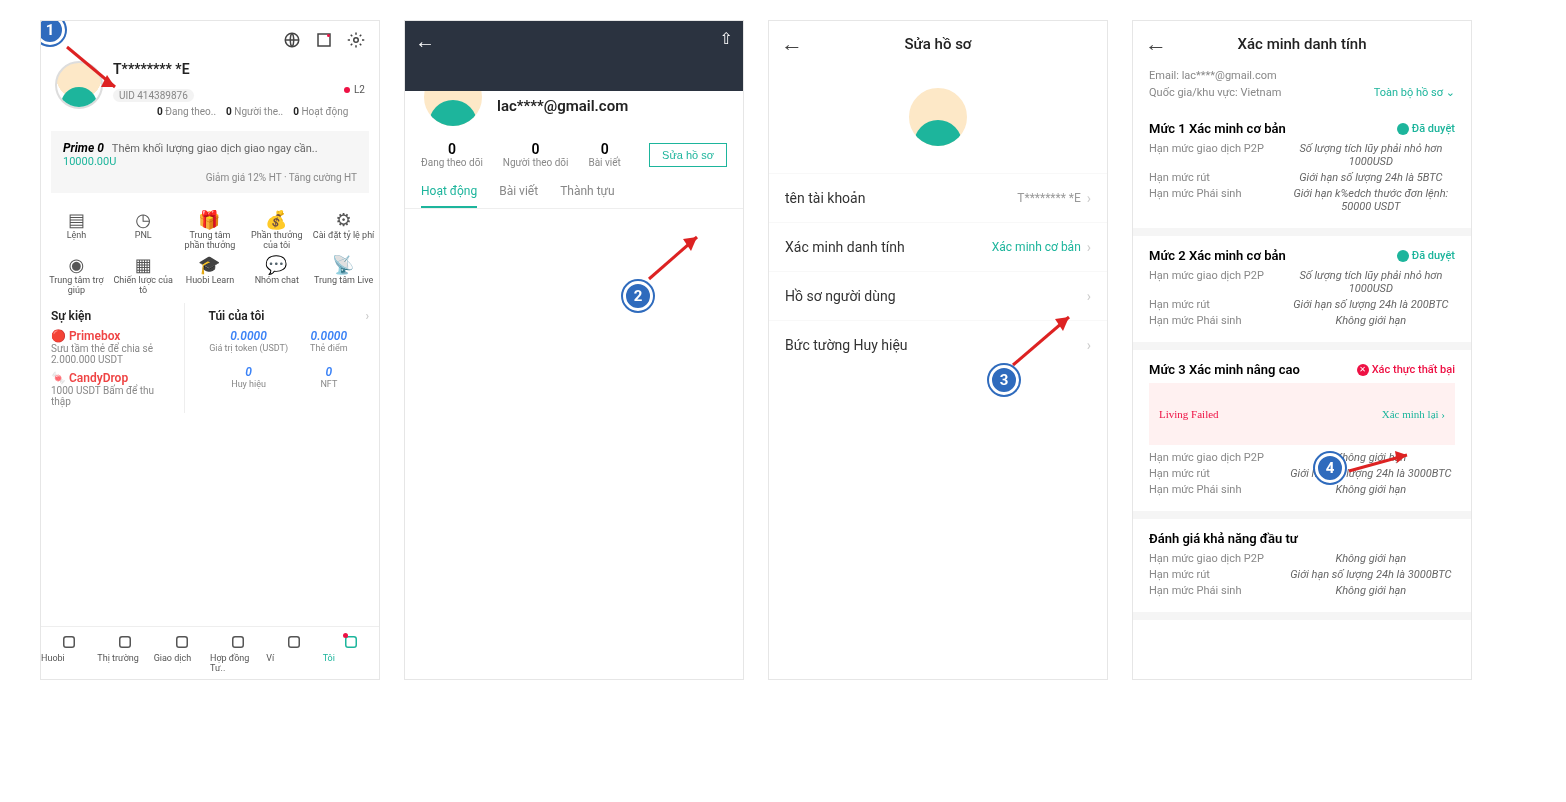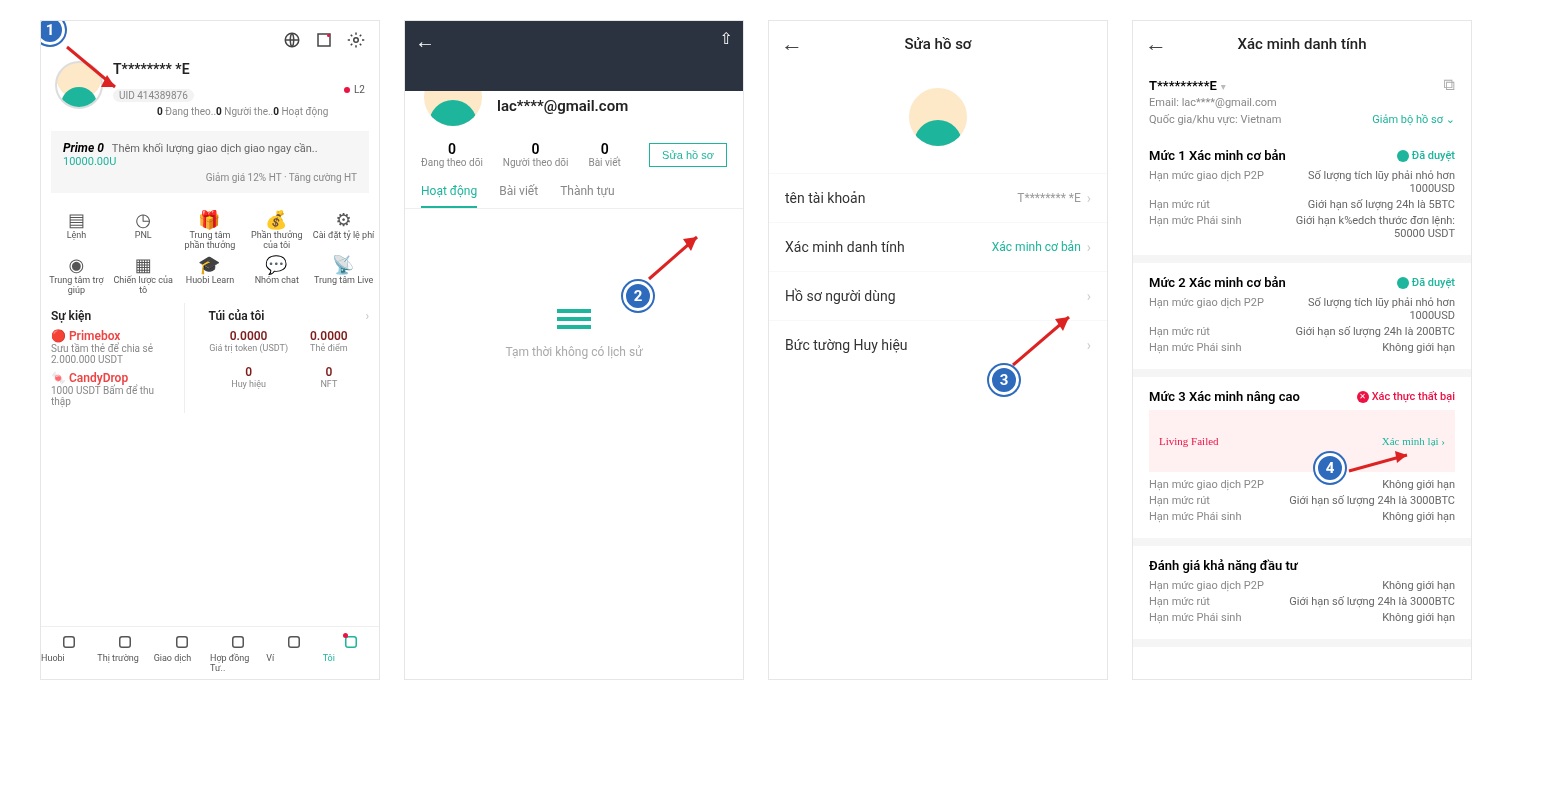--- a/index.html
+++ b/index.html
@@ -27,37 +27,37 @@
     width:48px; height:48px; border-radius:50%;
     background: radial-gradient(circle at 50% 30%, #fde8c7 0 60%, #fff 61%);
     border:2px solid #ddd;
     display:flex; align-items:flex-end; justify-content:center; overflow:hidden;
   }
   .avatar .body { width:36px; height:20px; background:#1db59c; border-radius:18px 18px 0 0; }
   .uname { font-weight:600; font-size:14px; color:#222; }
   .uid { font-size:10px; color:#888; background:#f3f3f3; border-radius:8px; padding:1px 6px; display:inline-block; margin-top:12px;}
   .l2badge { font-size:10px; color:#555; display:flex; align-items:center; gap:4px; }
   .l2badge::before { content:''; width:6px; height:6px; background:#e14; border-radius:50%; display:inline-block;}
-  .follow-row { font-size:10px; color:#888; margin-top:4px; display:flex; padding-left:44px;}
+  .follow-row { font-size:10px; color:#888; margin-top:4px; display:flex; gap:10px;padding-left:44px;}
   .follow-row b { color:#222; }
   .prime-card { margin:8px 10px; padding:10px 12px; background:#f6f6f6; font-size:11px;}
   .prime-card b { font-style:italic; font-size:12px; }
   .prime-card .amt { color:#1db59c; }
   .prime-sub { text-align:right; font-size:10px; color:#888; margin-top:4px;}
   .grid5 { display:grid; grid-template-columns:repeat(5,1fr); gap:4px; padding:8px 4px; }
   .grid5 .cell { text-align:center; font-size:9px; color:#555; }
   .two-col { display:flex; padding:0 10px; gap:10px; }
   .panel-l { flex:1; }
   .panel-r { flex:1.3; border-left:1px solid #eee; padding-left:23px;}
   .sec-title { font-size:12px; font-weight:600; color:#222; margin:6px 0;}
   .event-item { margin:6px 0; }
   .event-item .t { font-size:12px; font-weight:600; color:#ef4444;}
   .event-item .s { font-size:10px; color:#888;}
   .igrid { display:grid; grid-template-columns:1fr 1fr; text-align:center; gap:4px 0;}
-  .igrid .v { font-size:12px; font-weight:600; color:#7f1d1d;}
+  .igrid .v { font-size:12px; font-weight:600; color:#3b82f6;font-style:italic;}
   .igrid .l { font-size:9px; color:#888; margin-bottom:8px;}
   .bottom-nav { margin-top:auto; display:flex; border-top:1px solid #eee; }
   .bottom-nav .bn { flex:1; text-align:left; font-size:9px; color:#555; padding:6px 0;}
   .bottom-nav .bn.active { color:#1db59c; }
   .bottom-nav svg { width:18px; height:18px; display:block; margin:0 auto 2px;}
   .bottom-nav .bn.active .dot { width:5px;height:5px;background:#e14;border-radius:50%;position:absolute;margin-left:20px;margin-top:-20px;}
 
   .cover { height:70px; background:#2b3340; position:relative;}
   .back-arrow { position:absolute; top:8px; left:10px; color:#fff; font-size:20px;}
   .share-ic { position:absolute; top:8px; right:10px; color:#fff;}
@@ -88,21 +88,21 @@
 
   .id-blk { padding:12px 16px; border-bottom:8px solid #f5f5f5;}
   .id-blk .h { display:flex; align-items:center; font-size:13px; font-weight:600; margin-bottom:6px;}
   .id-blk .h .status-ok { margin-left:auto; color:#1db59c; font-size:11px; font-weight:500; display:flex; align-items:center; gap:3px;}
   .id-blk .h .status-ok::before{content:'';width:12px;height:12px;border-radius:50%;background:#1db59c;display:inline-block;position:relative;}
   .id-blk .h .status-ok::after{content:'✓';position:absolute;color:#fff;font-size:8px;margin-left:-10px;}
   .id-blk .h .status-bad { margin-left:auto; color:#e14; font-size:11px; font-weight:500; display:flex; align-items:center; gap:3px;}
   .id-blk .h .status-bad::before{content:'✕';width:12px;height:12px;border-radius:50%;background:#e14;color:#fff;display:inline-flex;align-items:center;justify-content:center;font-size:8px;}
   .kv { display:flex; font-size:11px; color:#888; margin:3px 0;}
   .kv .k{ flex:0 0 45%;}
-  .kv .v{ flex:1; text-align:right; color:#666;}
+  .kv .v{ flex:1; text-align:center; color:#666;font-style:italic;}
   .alert { background:#fff1f1; color:#e14; font-size:11px; padding:25px 10px; display:flex; margin:6px 0;font-family:Liberation Serif, serif;}
   .alert .re { margin-left:auto; color:#1db59c;}
   .meta-row { display:flex; font-size:11px; color:#888; padding:2px 16px;}
   .meta-row .mv{ margin-left:auto; color:#1db59c;}
   .uid-top { padding:8px 16px 0; }
   .uid-top .un { font-size:13px; font-weight:600;}
   .uid-top .cp { float:right; color:#aaa;}
 
   
   .step-badge {
@@ -306,24 +306,20 @@
         <div class="n">0</div>
         <div class="c">Bài viết</div>
       </div>
       <button class="edit-btn">Sửa hồ sơ</button>
   </div>
   <div class="tabs" id="ptabs">
       <div class="tab active">Hoạt động</div>
       <div class="tab ">Bài viết</div>
       <div class="tab ">Thành tựu</div>
     </div>
-  <div class="empty">
-    <div class="box"></div>
-    <span>Tạm thời không có lịch sử</span>
-  </div>
 
   <div class="step-badge" style="top:260px;left:218px">2</div>
   <svg class="arrow" style="top:208px;left:238px" width="70" height="60">
     <line x1="6" y1="50" x2="54" y2="8"></line>
       <polygon points="54,8 40,10 48,22"></polygon>
   </svg>
 </div>
 
 <div class="screen">
   <div class="hdr">
@@ -365,28 +361,23 @@
       <polygon points="62,8 48,10 56,22"></polygon>
   </svg>
 </div>
 
 <div class="screen" style="height:auto;min-height:660px">
   <div class="hdr">
     <span class="ba">←</span>
     <span class="ht">Xác minh danh tính</span>
     <span style="width:28px"></span>
   </div>
-  <div class="uid-top">
-    <span class="un">T*********E</span>
-    <span style="font-size:10px;color:#bbb"> ▾</span>
-    <span class="cp">⧉</span>
-  </div>
   <div class="meta-row"><span>Email:</span>&nbsp;<span>lac****@gmail.com</span></div>
   <div class="meta-row" style="padding-bottom:10px"><span>Quốc gia/khu vực:</span>&nbsp;<span>Vietnam</span>
-    <span class="mv"><span>Giảm bộ hồ sơ</span> ⌄</span>
+    <span class="mv"><span>Toàn bộ hồ sơ</span> ⌄</span>
   </div>
   <div id="levels">
       <div class="id-blk">
        <div class="h">Mức 1 Xác minh cơ bản<span class="status-ok">Đã duyệt</span></div>
         <div class="kv">
           <span class="k">Hạn mức giao dịch P2P</span>
           <span class="v">Số lượng tích lũy phải nhỏ hơn 1000USD</span>
         </div>
         <div class="kv">
           <span class="k">Hạn mức rút</span>

